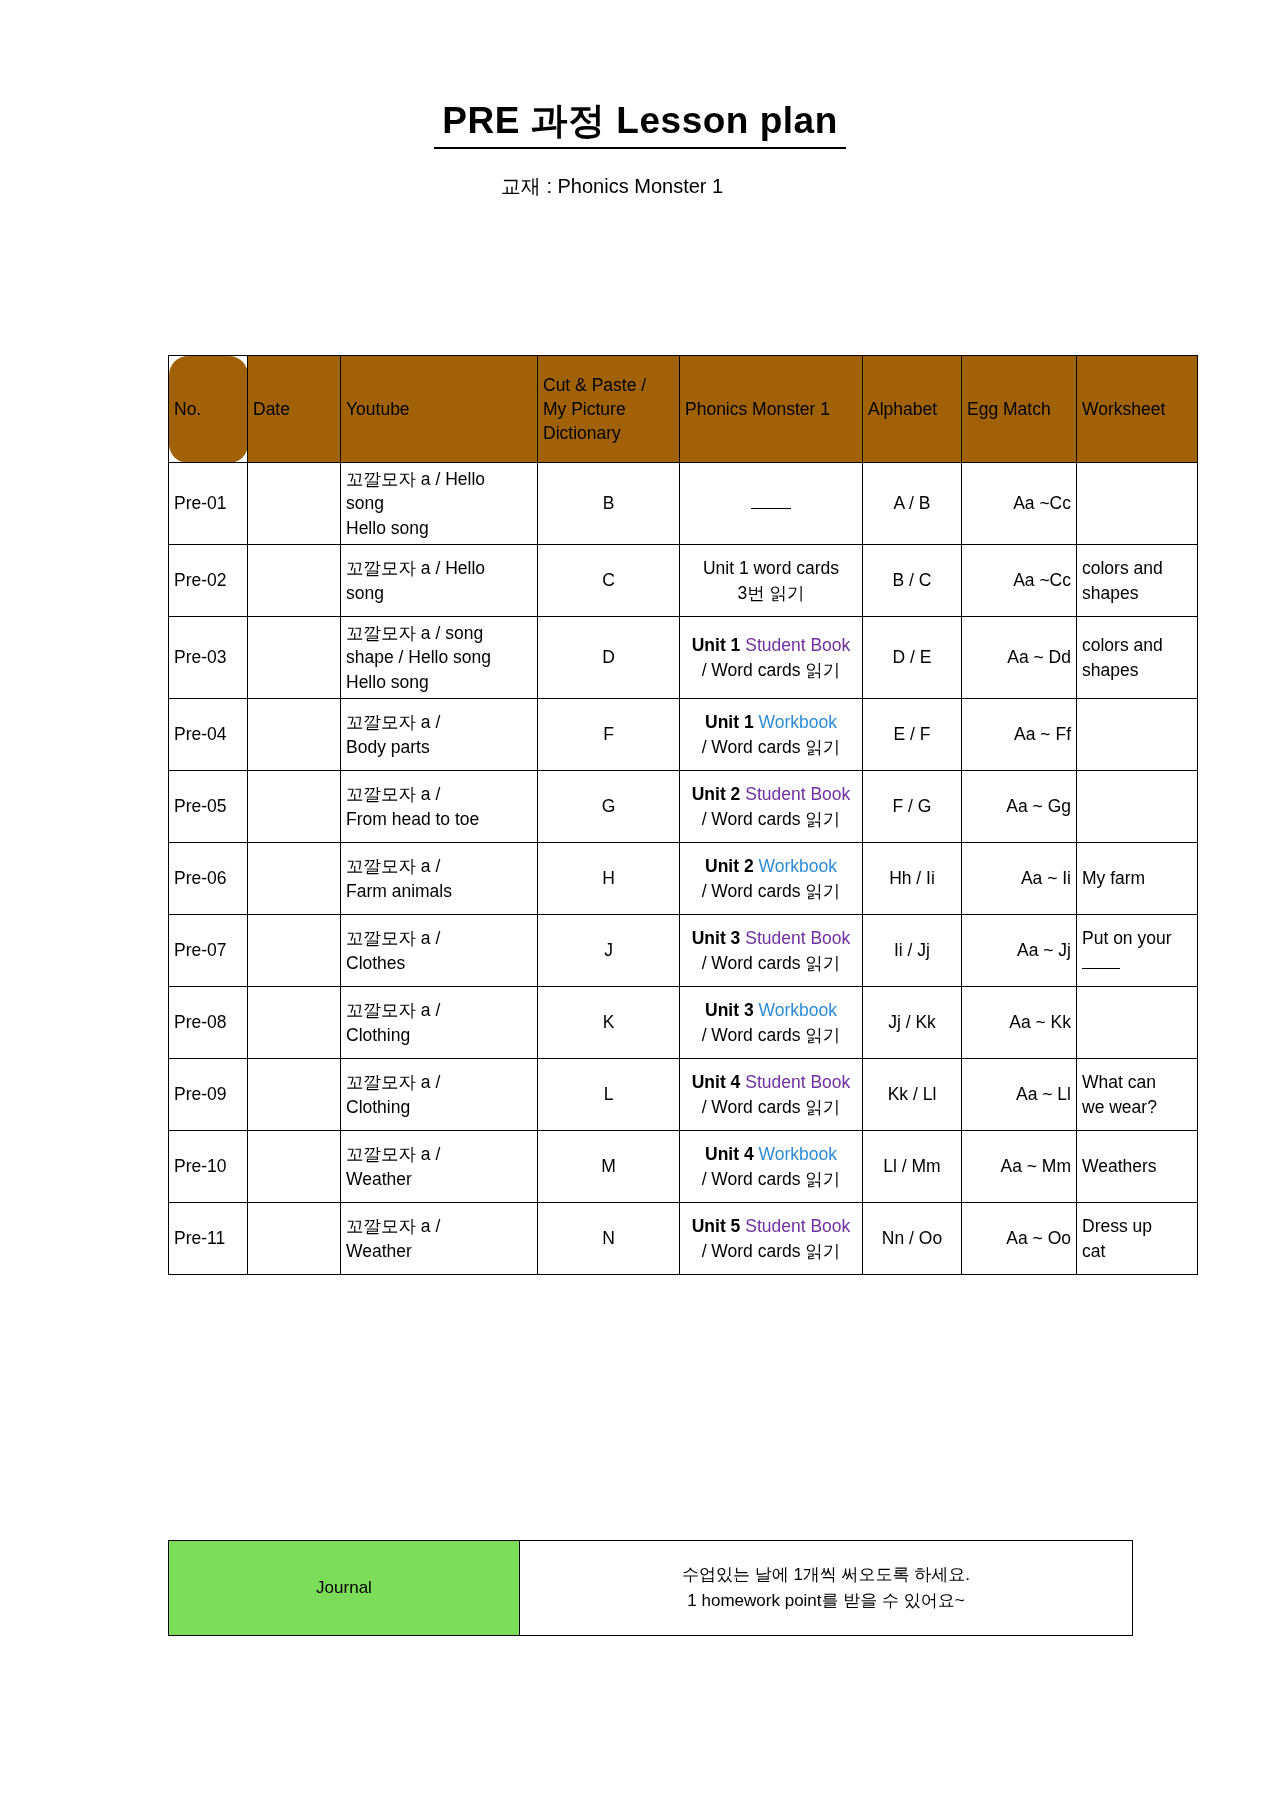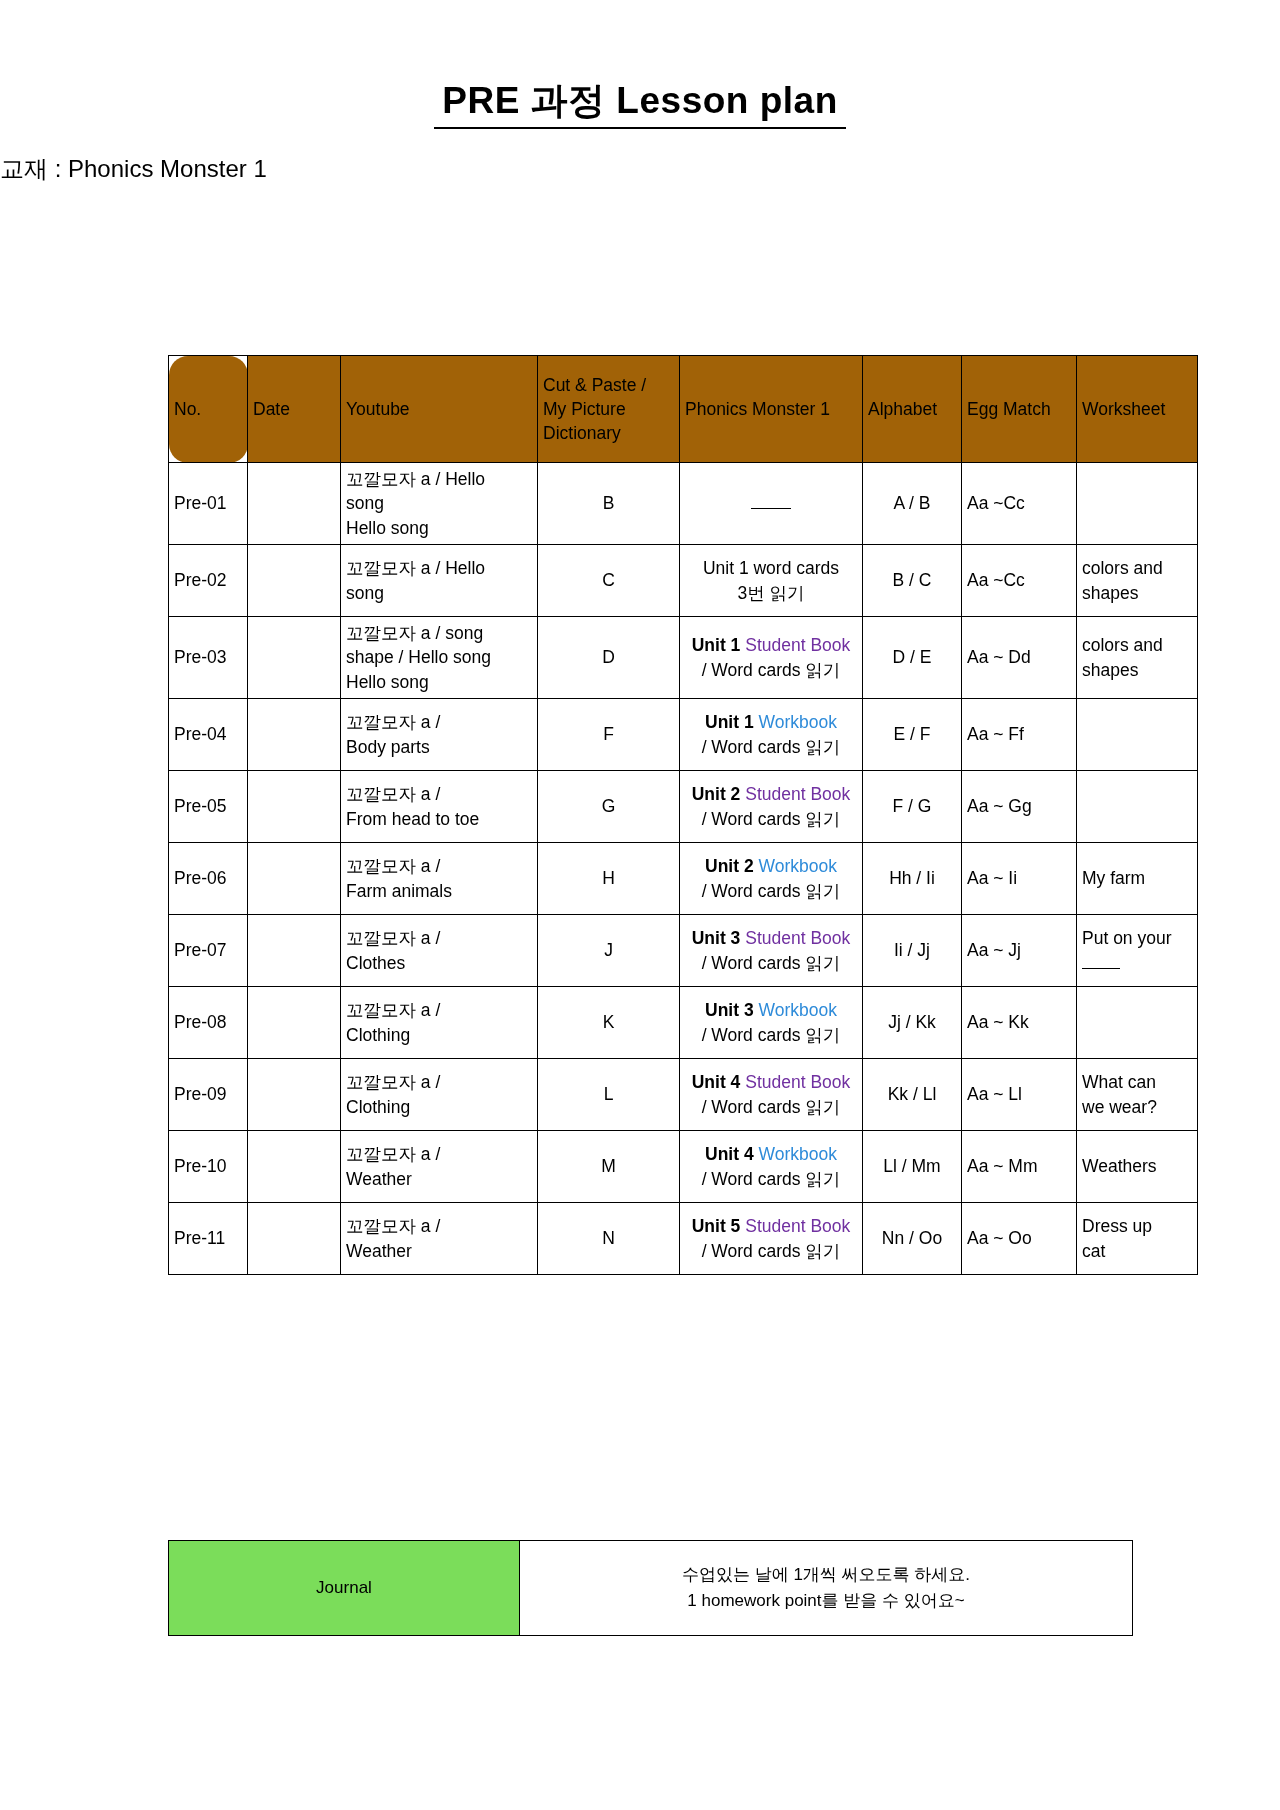--- a/index.html
+++ b/index.html
@@ -18,38 +18,38 @@
   .page {
     width: 1280px;
     height: 1810px;
     position: relative;
     box-sizing: border-box;
   }
 
   
   .title-wrap {
     text-align: center;
-    padding-top: 80px;
+    padding-top: 100px;
   }
   .doc-title {
     display: inline-block;
     font-size: 37px;
     font-weight: bold;
     letter-spacing: 0.5px;
     border-bottom: 2.5px solid #000;
     padding: 0 8px 4px 8px;
     line-height: 1.15;
   }
 
   
   .subtitle-wrap {
-    text-align: left;
+    text-align: center;
     padding-right: 56px;
     padding-top: 24px;
-    font-size: 24px;
+    font-size: 20px;
   }
 
   
   .table-wrap {
     position: absolute;
     left: 168px;
     top: 355px;
     width: 965px;
   }
   table.lesson {
@@ -69,21 +69,21 @@
     background: #a16207;
     text-align: left;
     height: 98px;
   }
   .c-no     { width: 68px;  text-align: left;   padding-left: 7px; border-radius: 19px; }
   .c-date   { width: 82px; }
   .c-tube   { width: 186px; text-align: left; }
   .c-cut    { width: 131px; text-align: center; }
   .c-pm     { width: 172px; text-align: center; }
   .c-alpha  { width: 88px;  text-align: center; }
-  .c-egg    { width: 104px; text-align: left; padding-left: 8px; }
+  .c-egg    { width: 104px; text-align: right; padding-left: 8px; }
   .c-ws     { width: 110px; text-align: left; padding-left: 8px; }
 
   thead .c-no, thead .c-egg, thead .c-ws { text-align: center; padding-left: 5px; }
 
   tbody tr { height: 72px; }
   tbody tr.tall { height: 82px; }
 
   .unit-bold { font-weight: bold; color: #000000; }
   .sb { color: #7030A0; }
   .wb { color: #2E8BD9; }

